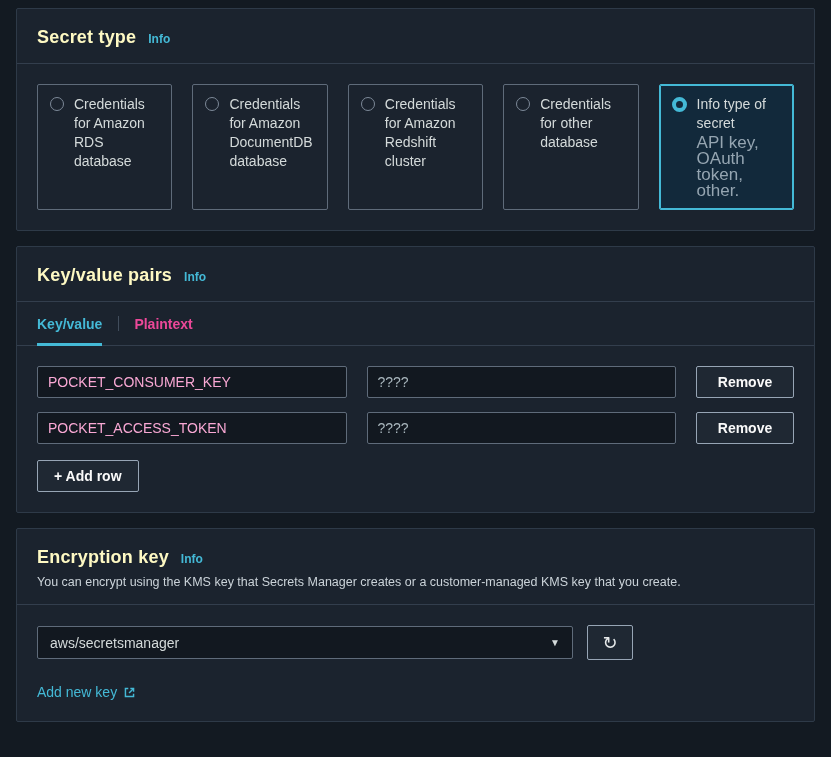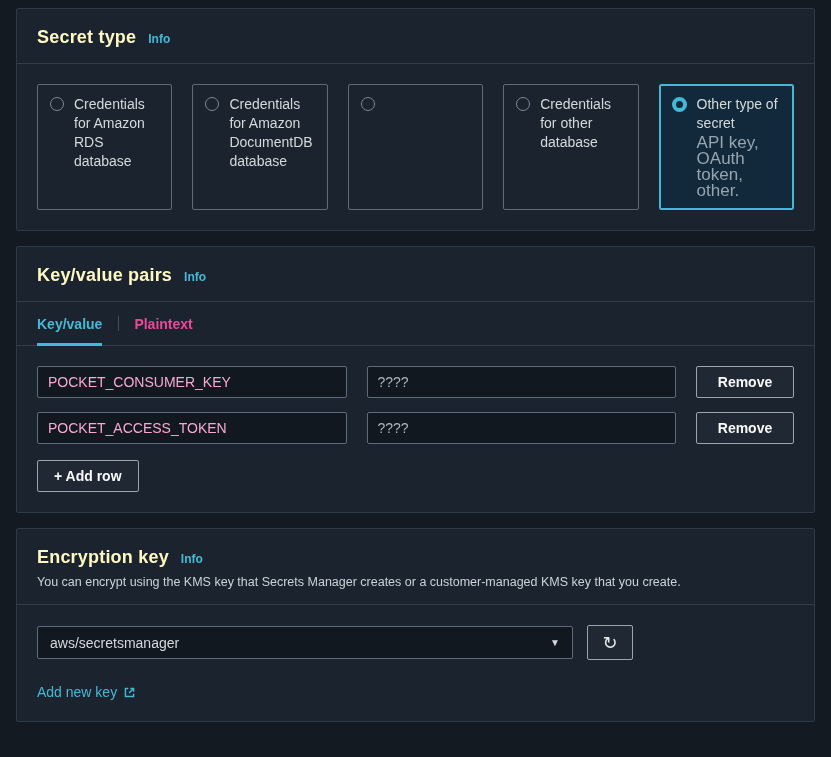--- a/index.html
+++ b/index.html
@@ -100,29 +100,30 @@
       <label class="tile">
         <span class="radio"></span>
         <span class="tile-label">Credentials for Amazon RDS database</span>
       </label>
       <label class="tile">
         <span class="radio"></span>
         <span class="tile-label">Credentials for Amazon DocumentDB database</span>
       </label>
       <label class="tile">
         <span class="radio"></span>
+        <span class="tile-label">Credentials for Amazon Redshift cluster</span>
       </label>
       <label class="tile">
         <span class="radio"></span>
         <span class="tile-label">Credentials for other database</span>
       </label>
       <label class="tile selected">
         <span class="radio"></span>
         <span class="tile-text">
-          <span class="tile-label">Other type of secret</span>
+          <span class="tile-label">Info type of secret</span>
           <span class="tile-desc">API key, OAuth token, other.</span>
         </span>
       </label>
     </div>
   </div>
 </section>
 
 <section class="card">
   <div class="card-header">
     <div class="header-row">

